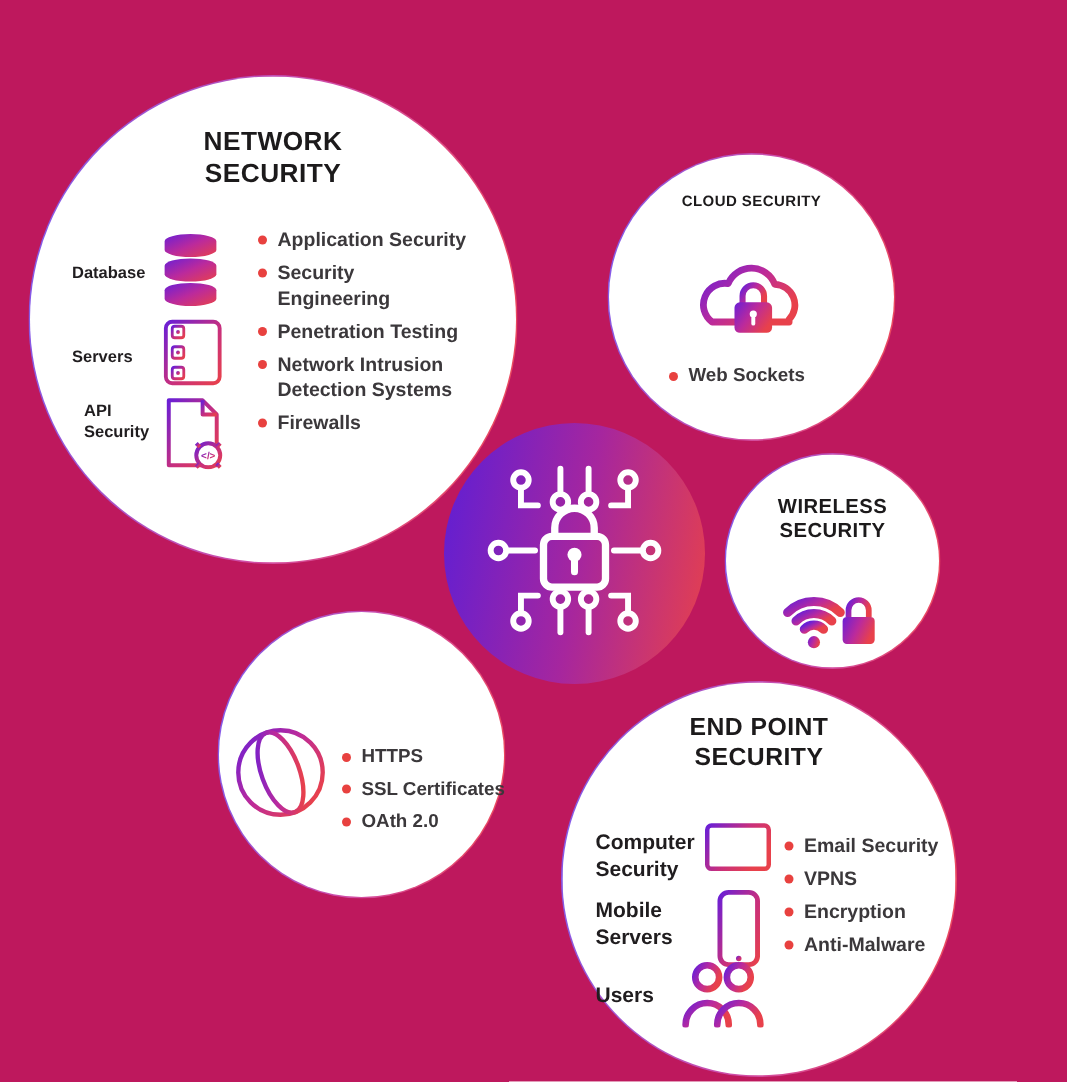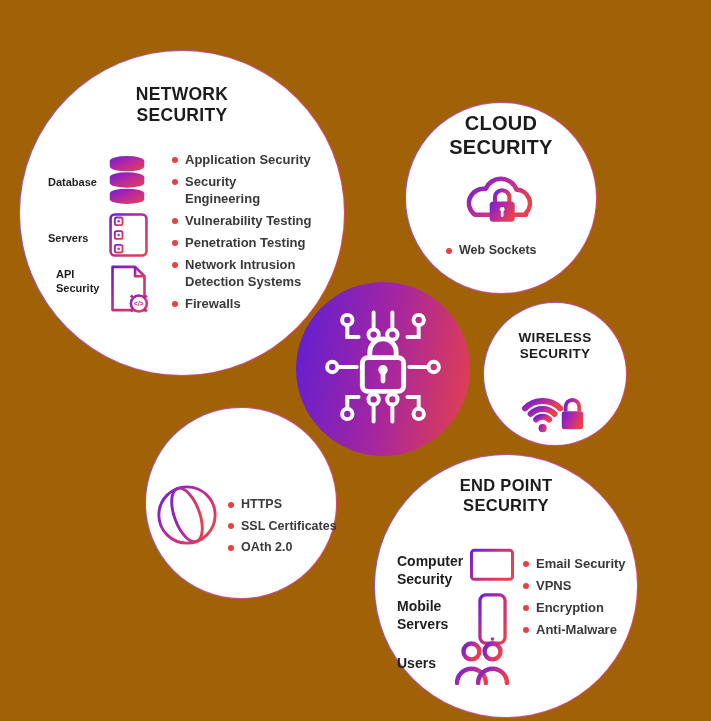--- a/index.html
+++ b/index.html
@@ -1,37 +1,37 @@
 <!DOCTYPE html>
 <html style="--accent: #e8413f; --ring1: #7b5bf0; --ring2: #cf4da8; --ring3: #ef4854; --grad_purple: #6a1fd6; --grad_magenta: #bb2a9c; --grad_red: #e8414b; --title_text: #1c1a1b; --body_text: #3b383b;"><head>
 <meta charset="utf-8">
 <title>Diagram</title>
 <style>
   html,body{margin:0;padding:0;background:#fff;}
-  .stage{position:relative;width:711px;height:721px;background:#a16207;overflow:hidden;
+  .stage{position:relative;width:711px;height:721px;background:#be185d;overflow:hidden;
          font-family:"Liberation Sans",sans-serif;}
   
   .ring{position:absolute;border-radius:50%;border:1.6px solid transparent;
         background:linear-gradient(#fff,#fff) padding-box,
         linear-gradient(100deg,var(--ring1,#7b5bf0) 0%,var(--ring2,#cf4da8) 52%,var(--ring3,#ef4854) 100%) border-box;}
   .c-title{position:absolute;left:50%;transform:translateX(-50%);text-align:center;
            font-weight:bold;color:var(--title_text,#1c1a1b);letter-spacing:.3px;line-height:1.2;white-space:pre-line;}
   .bullets{position:absolute;list-style:none;margin:0;padding:0;color:var(--body_text,#3b383b);font-weight:bold;}
   .bullets li{position:relative;padding-left:13px;margin-bottom:5px;}
   .bullets li::before{content:"";position:absolute;left:0;top:5.5px;width:6px;height:6px;
            border-radius:50%;background:var(--accent,#e8413f);}
   .side-label{position:absolute;font-weight:bold;color:#201d1f;line-height:1.3;}
   .icon{position:absolute;}
   .icon svg{display:block;}
   
   .net-title{top:33px;width:170px;font-size:17.5px;}
   .net .bullets{left:152px;top:100px;width:140px;font-size:13px;}
   .net .bullets li{line-height:17px;}
   .net .side-label{font-size:11px;}
-  .cld-title{top:8px;width:120px;font-size:20px;}
+  .cld-title{top:26px;width:120px;font-size:10px;}
   .cld .bullets{left:40px;top:139px;width:130px;font-size:12.5px;}
   .cld .bullets li{line-height:16px;}
   .wls-title{top:27px;width:110px;font-size:13.5px;}
   .int-title{top:16px;width:120px;font-size:15px;}
   .int .bullets{left:82px;top:88px;width:110px;font-size:12.5px;}
   .int .bullets li{line-height:16.5px;}
   .edp-title{top:21px;width:140px;font-size:16.5px;}
   .edp .bullets{left:148px;top:100px;width:110px;font-size:13px;}
   .edp .bullets li{line-height:17px;}
   .edp .side-label{font-size:14px;}
@@ -117,21 +117,20 @@
           <line x1="30" y1="36" x2="27.5" y2="33.5"></line>
             <line x1="42" y1="36" x2="44.5" y2="33.5"></line>
         </g>
         <text x="36" y="44.6" text-anchor="middle" font-size="7" font-weight="bold" fill="url(#gAp)">&lt;/&gt;</text>
       </svg>
     </div>
 
     <ul class="bullets">
       <li>Application Security</li>
       <li>Security Engineering</li>
-      <li>Vulnerability Testing</li>
       <li>Penetration Testing</li>
       <li>Network Intrusion Detection Systems</li>
       <li>Firewalls</li>
     </ul>
   </div>
 
   <div class="ring cld" style="left:405px;top:102px;width:190px;height:190px;">
     <div class="c-title cld-title">CLOUD SECURITY</div>
     <div class="icon" style="left:47px;top:52px;">
       <svg width="96" height="74" viewBox="0 0 80 62" fill="none">

